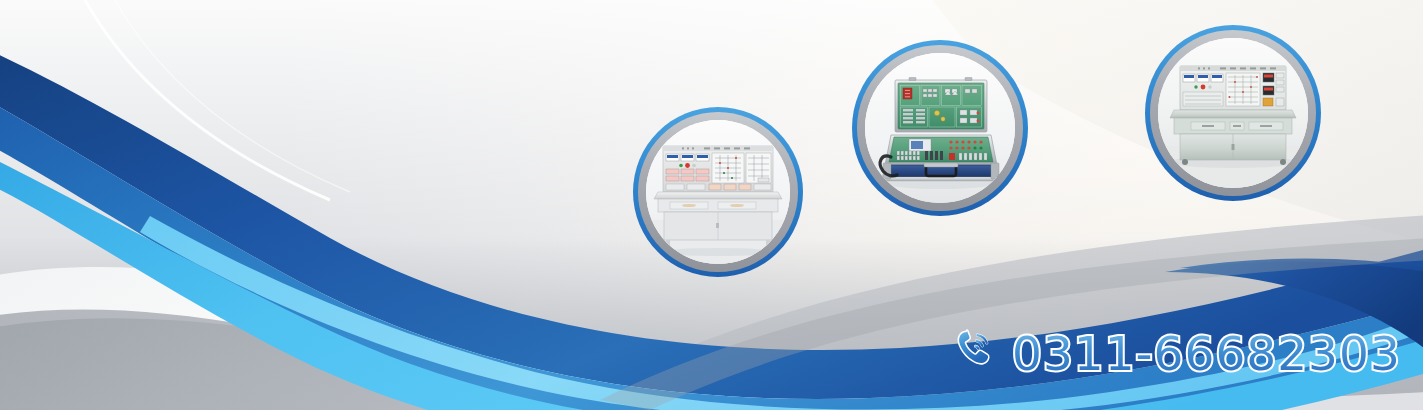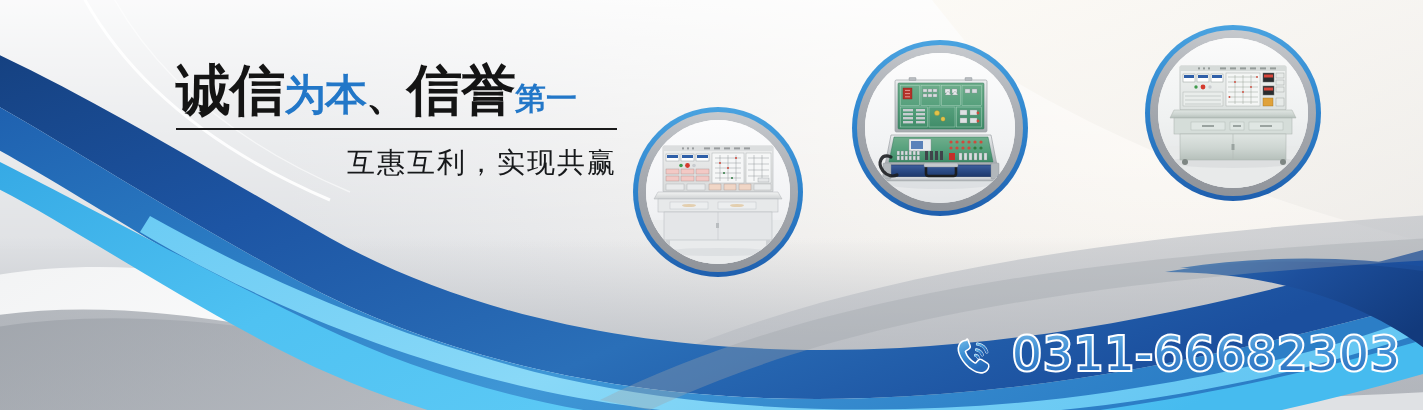--- a/index.html
+++ b/index.html
@@ -92,21 +92,21 @@
     color:#17191b;
     letter-spacing:2px;
     white-space:nowrap;
   }
 
   
   .phone-strip{
     position:absolute;
     left:952px; top:326px;
     display:flex;
-    align-items:flex-end;
+    align-items:flex-start;
     gap:14px;
   }
   .phone-icon{width:46px; height:46px; display:block;}
   .phone-number-wrap{position:relative;}
   .phone-number-outline{
     position:absolute; left:0; top:0;
     font-family:"DejaVu Sans","Liberation Sans",sans-serif;
     font-size:47px; font-weight:400; letter-spacing:1px;
     color:#ffffff;
     -webkit-text-stroke:4px #ffffff;
@@ -574,27 +574,20 @@
         <rect x="22" y="96" width="106" height="26" fill="url(#body3)" stroke="#a8b0ac" stroke-width=".5"></rect>
         <path d="M75,96 V122" stroke="#b4bcb8" stroke-width=".7"></path>
         <rect x="73.5" y="106" width="3" height="6" fill="#9aa3a0"></rect>
 
         <circle cx="27" cy="124" r="3" fill="#7e8683"></circle>
         <circle cx="125" cy="124" r="3" fill="#7e8683"></circle>
       </svg>
     </div>
   </div>
 
-  <div class="text-block">
-    <div class="headline">
-      <span class="big">诚信</span><span class="mid">为本</span><span class="sep">、</span><span class="big">信誉</span><span class="small">第一</span>
-    </div>
-    <div class="rule"></div>
-    <div class="subline">互惠互利，实现共赢</div>
-  </div>
 
   <div class="phone-strip">
     <svg class="phone-icon" viewBox="0 0 48 48">
       <defs>
         <linearGradient id="phg" x1="0" y1="0" x2="0.4" y2="1">
           <stop offset="0%" stop-color="#6fb9e8"></stop>
           <stop offset="45%" stop-color="#3b8ed3"></stop>
           <stop offset="100%" stop-color="#2568b8"></stop>
         </linearGradient>
       </defs>

